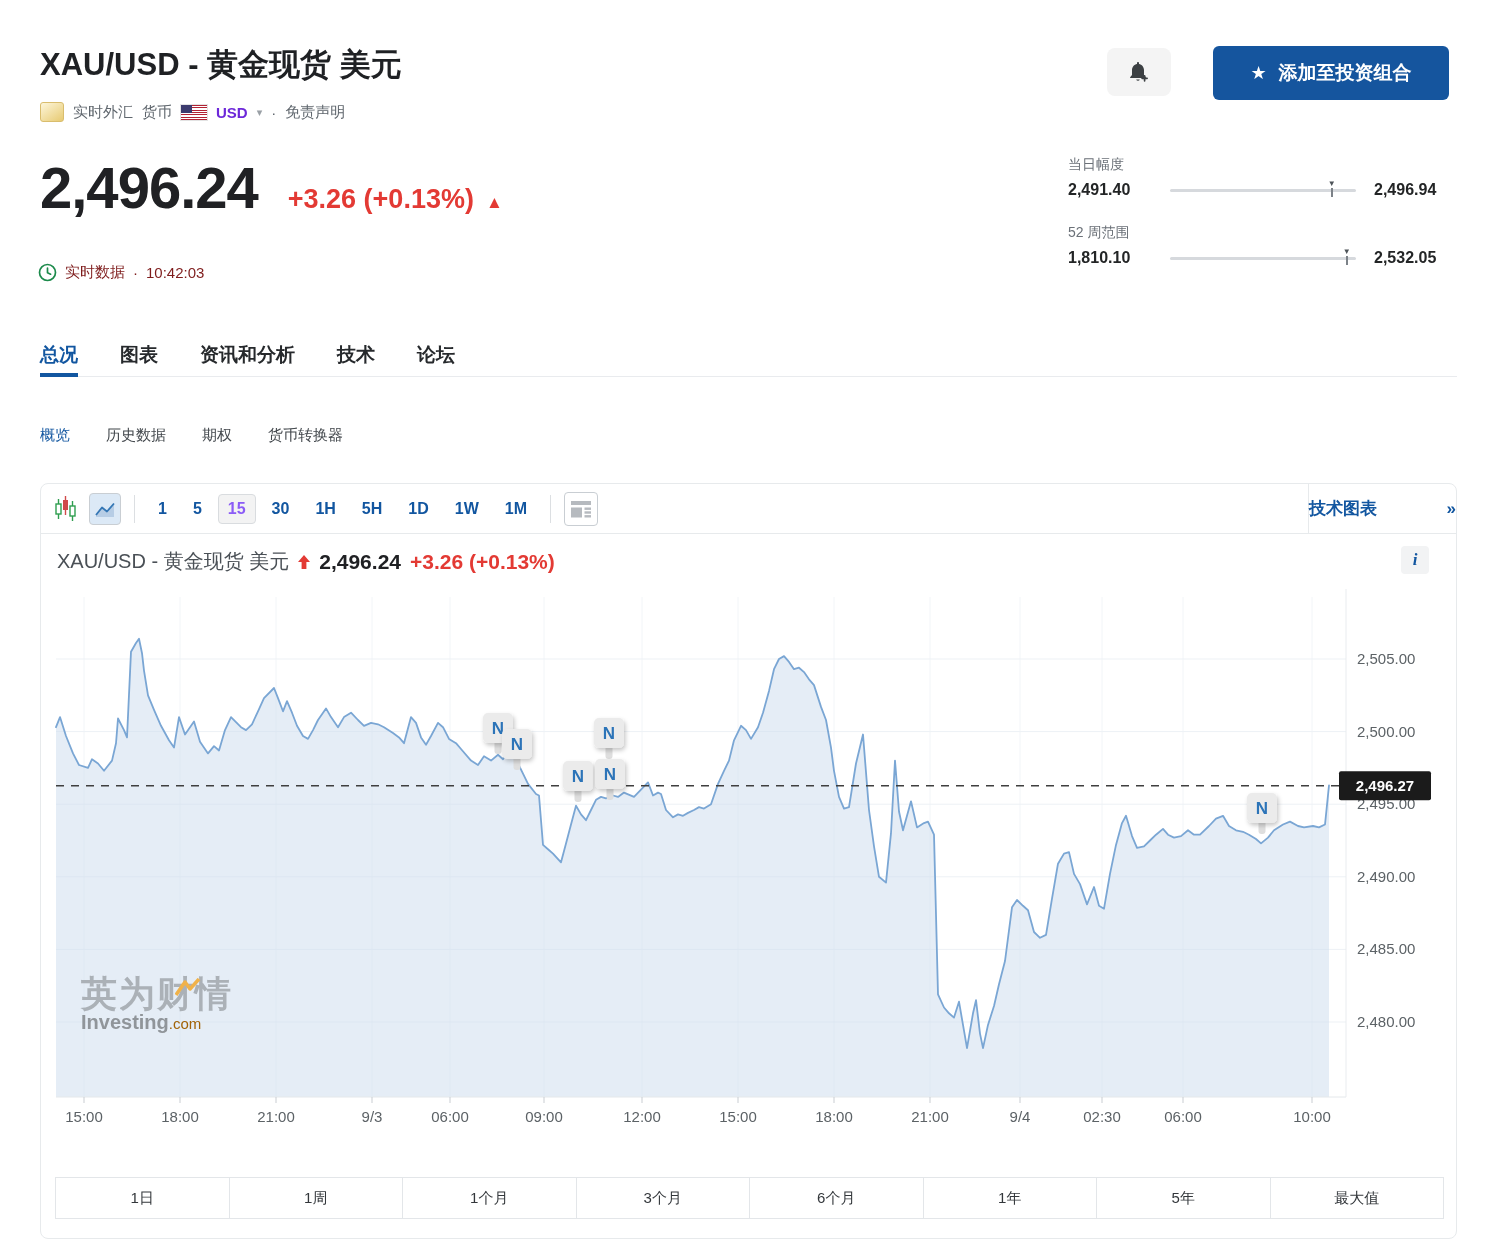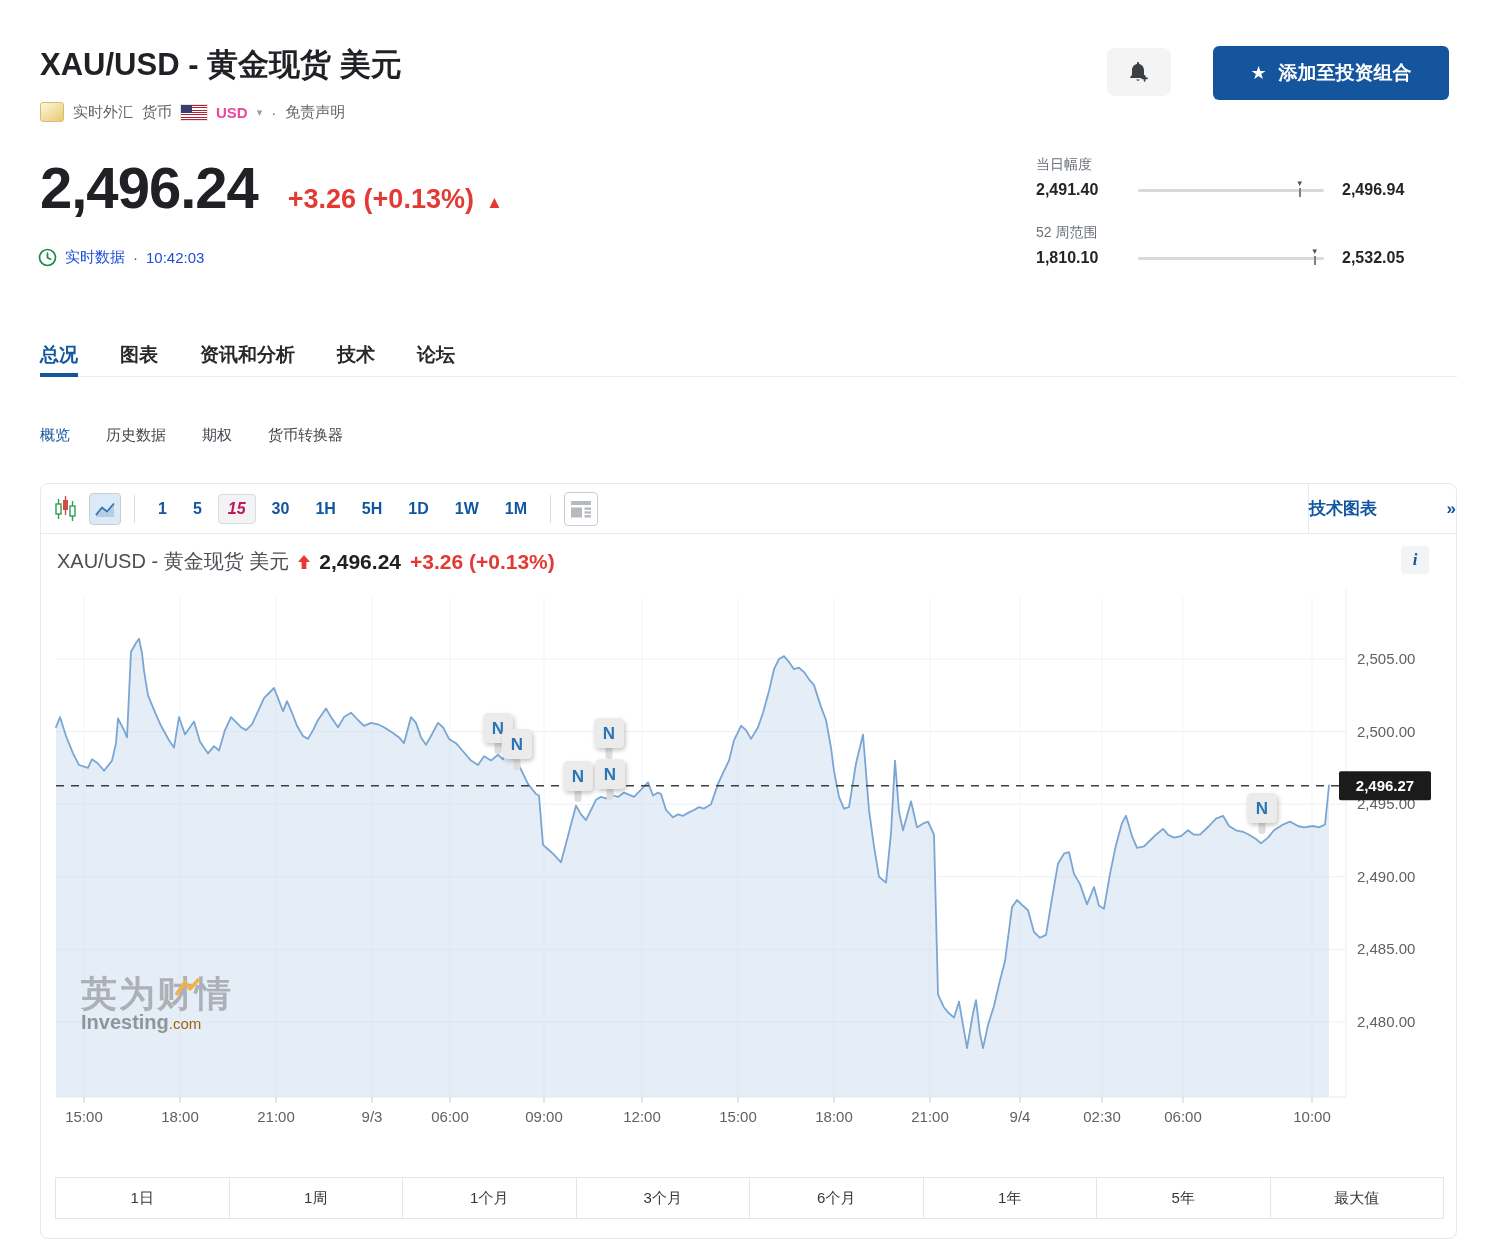--- a/index.html
+++ b/index.html
@@ -6,34 +6,34 @@
   body{font-family:"Liberation Sans","DejaVu Sans",sans-serif;color:#232526;}
   .page{position:relative;width:1497px;height:1257px;background:#fff;overflow:hidden;margin-top:36px;}
 
   
   .page-title{position:absolute;left:40px;top:8px;font-size:31px;font-weight:bold;color:#1f2124;}
   .breadcrumb{position:absolute;left:40px;top:66px;display:flex;align-items:center;gap:9px;font-size:15px;color:#5f666d;}
   .gold-icon{width:22px;height:18px;border-radius:3px;background:linear-gradient(145deg,#fdf6da,#e7ca72);border:1px solid #d9bd6d;}
   .crumb{color:#5f666d;}
   .flag{position:relative;width:26px;height:15px;background:repeating-linear-gradient(180deg,#b22234 0 1.16px,#fff 1.16px 2.31px);outline:1px solid #e3e3e3;}
   .flag::before{content:"";position:absolute;left:0;top:0;width:11px;height:8px;background:#3c3b6e;}
-  .usd-label{color:#ec4899;font-weight:bold;}
+  .usd-label{color:#6d28d9;font-weight:bold;}
   .caret{color:#9aa0a6;font-size:11px;}
   .quote-row{position:absolute;left:40px;top:118px;display:flex;align-items:baseline;}
   .big-price{font-size:58px;font-weight:bold;letter-spacing:-1px;color:#202124;}
   .big-change{margin-left:30px;font-size:27px;font-weight:bold;color:#e33a34;}
   .up-triangle{margin-left:12px;font-size:17px;color:#e33a34;}
-  .status-row{position:absolute;left:38px;top:212px;display:flex;align-items:center;gap:8px;font-size:15px;color:#1d4ed8;}
+  .status-row{position:absolute;left:38px;top:227px;display:flex;align-items:center;gap:8px;font-size:15px;color:#7f1d1d;}
 
   .bell-btn{position:absolute;left:1107px;top:12px;width:64px;height:48px;border-radius:8px;background:#f4f4f4;display:flex;align-items:center;justify-content:center;cursor:pointer;}
   .portfolio-btn{position:absolute;left:1213px;top:10px;width:236px;height:54px;border-radius:6px;background:#15559e;color:#fff;display:flex;align-items:center;justify-content:center;gap:12px;cursor:pointer;}
   .portfolio-btn .star{font-size:18px;}
   .portfolio-btn .lbl{font-size:19px;font-weight:bold;}
 
-  .stat-block{position:absolute;left:1036px;width:390px;}
+  .stat-block{position:absolute;left:1068px;width:390px;}
   .stat-label{font-size:14px;color:#6b7178;margin-bottom:7px;}
   .stat-row{display:flex;align-items:center;gap:18px;}
   .stat-low,.stat-high{font-size:16px;font-weight:bold;color:#232526;min-width:84px;}
   .stat-high{}
   .stat-track{position:relative;flex:1;height:3px;background:#d6d9dd;border-radius:2px;}
   .range-marker{position:absolute;top:-9px;width:10px;margin-left:-5px;text-align:center;}
   .range-marker .tri{display:block;font-size:8px;color:#4e5459;line-height:8px;}
   .range-marker .tick{display:block;width:2px;height:9px;background:#7c8288;margin:0 auto;}
 
   
@@ -47,21 +47,21 @@
 
   
   .chart-box{position:absolute;left:40px;top:447px;width:1415px;height:754px;border:1px solid #e7eaec;border-radius:8px;background:#fff;}
   .toolbar{position:absolute;left:0;top:0;right:0;height:49px;border-bottom:1px solid #e7eaec;display:flex;align-items:center;padding-left:14px;gap:13px;}
   .tool-btn{display:flex;align-items:center;justify-content:center;cursor:pointer;}
   .tool-btn.boxed{width:30px;height:30px;border:1px solid #c9ced3;border-radius:4px;background:#fff;}
   .tool-btn.selected{background:#dce9f6;}
   .tb-divider{width:1px;height:28px;background:#dcdfe2;}
   .intervals{display:flex;align-items:center;gap:6px;}
   .interval{font-size:16px;font-weight:bold;color:#1256a0;padding:5px 9px;border-radius:4px;border:1px solid transparent;cursor:pointer;}
-  .interval.active{background:#f3f3f3;border-color:#d9dcdf;color:#be185d;font-style:italic;}
+  .interval.active{background:#f3f3f3;border-color:#d9dcdf;color:#8b5cf6;}
   .tech-link{position:absolute;right:0;top:0;height:49px;width:147px;border-left:1px solid #e7eaec;display:flex;align-items:center;justify-content:space-between;gap:7px;color:#1256a0;font-size:17px;font-weight:bold;cursor:pointer;border-top-right-radius:8px;}
   .chart-title-row{position:absolute;left:16px;top:64px;display:flex;align-items:center;gap:9px;}
   .ct-name{font-size:20px;color:#4a5056;}
   .ct-price{font-size:21px;font-weight:bold;color:#202124;}
   .ct-change{font-size:21px;font-weight:bold;color:#e33a34;}
   .info-btn{position:absolute;right:27px;top:62px;width:28px;height:28px;border-radius:4px;background:#f2f3f4;display:flex;align-items:center;justify-content:center;color:#1256a0;font-family:"Liberation Serif",serif;font-style:italic;font-weight:bold;font-size:17px;cursor:pointer;}
   .chart-svg{position:absolute;left:0;top:105px;}
   svg text{font-family:"Liberation Sans","DejaVu Sans",sans-serif;}
 
   .watermark{position:absolute;left:40px;top:492px;pointer-events:none;}

